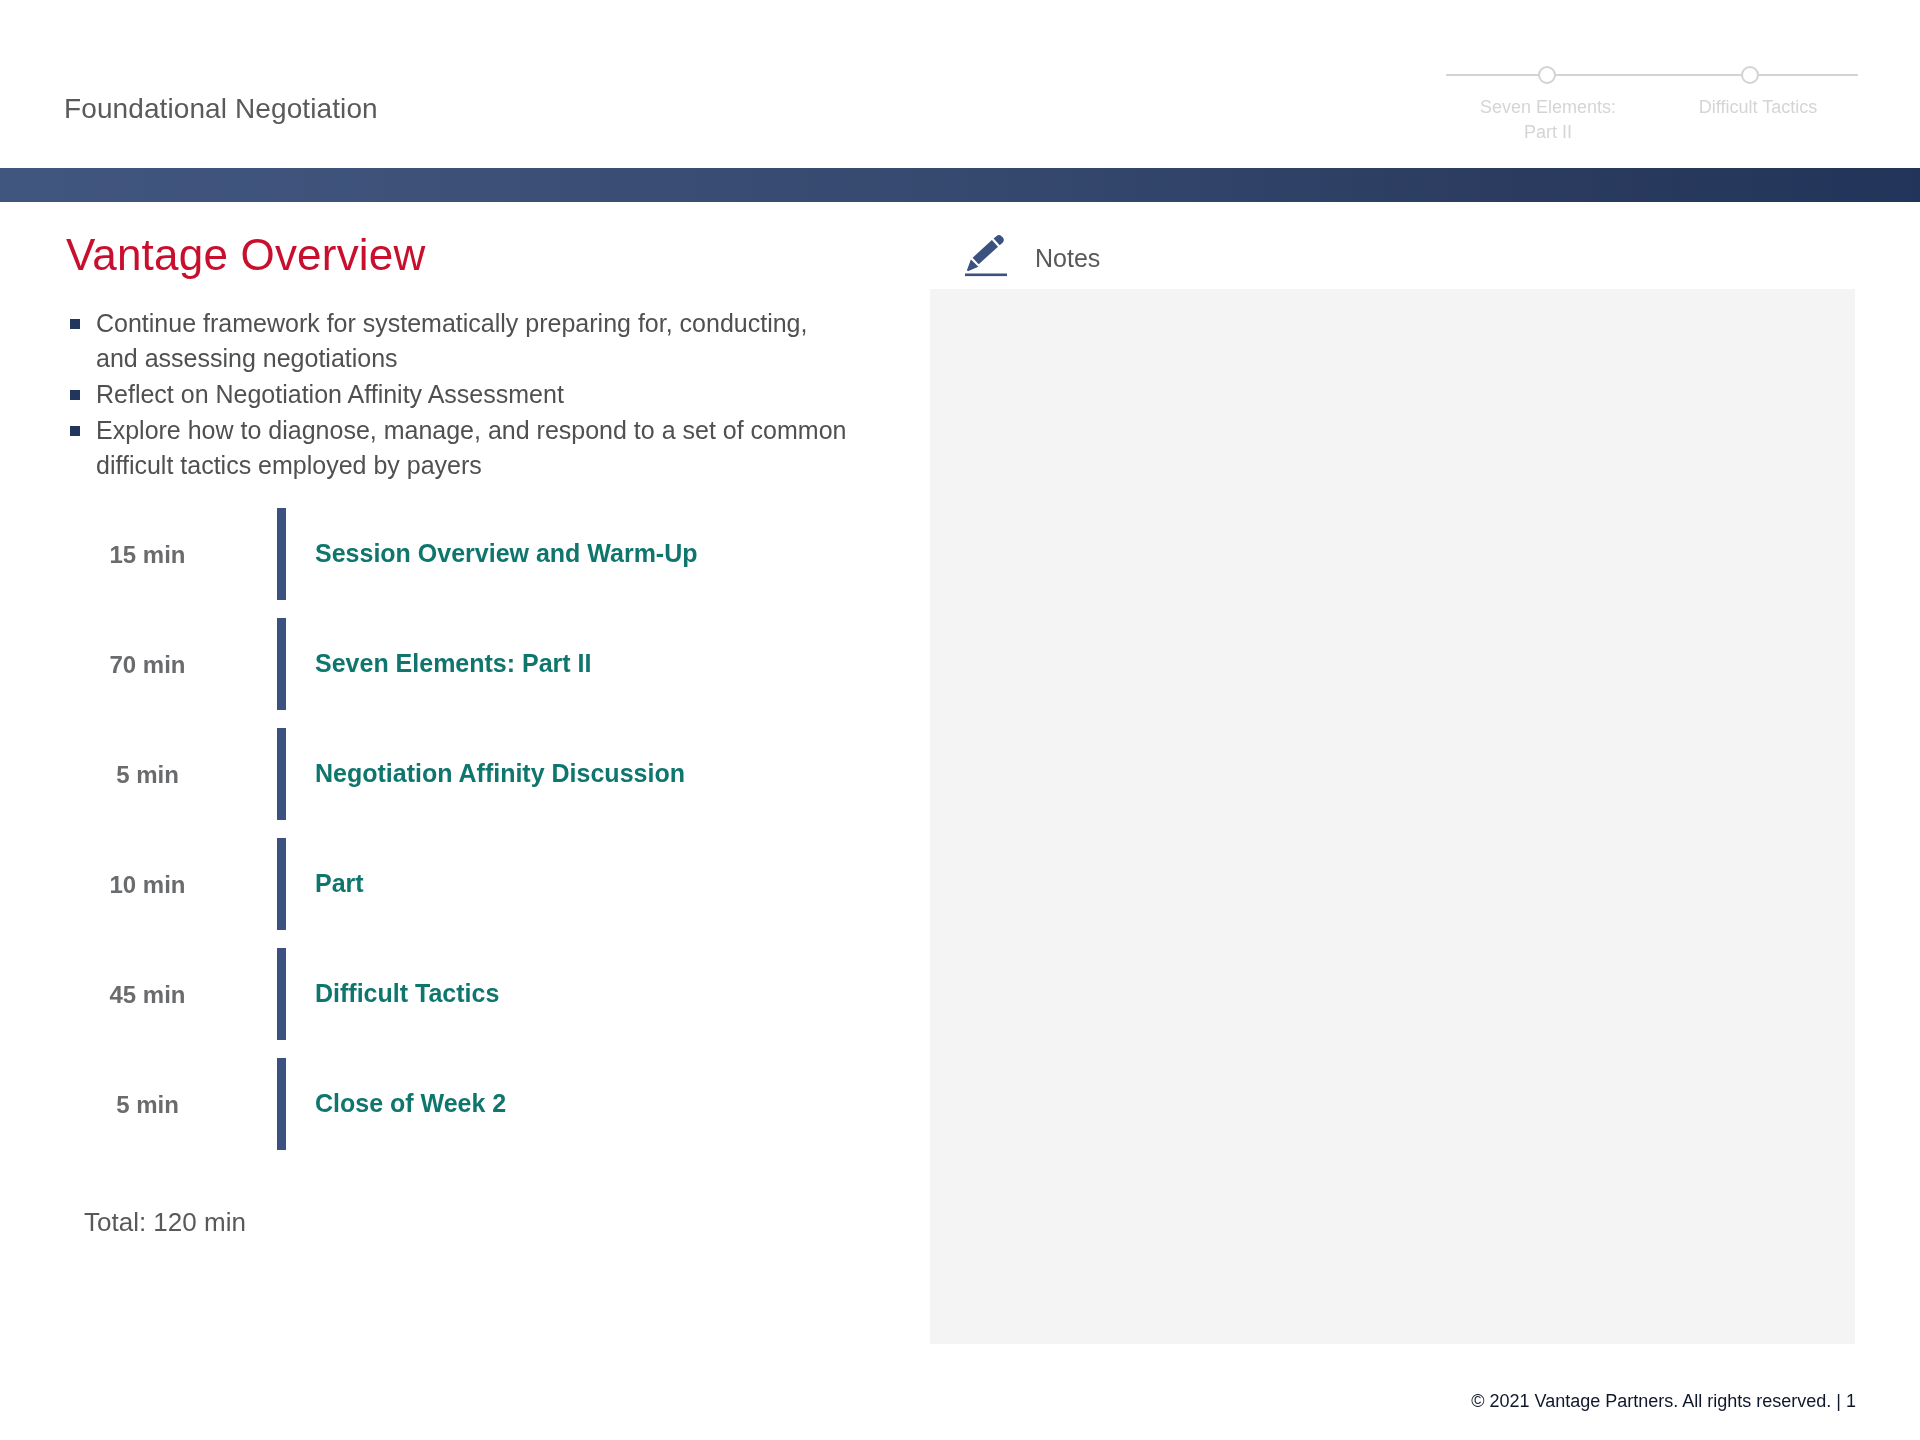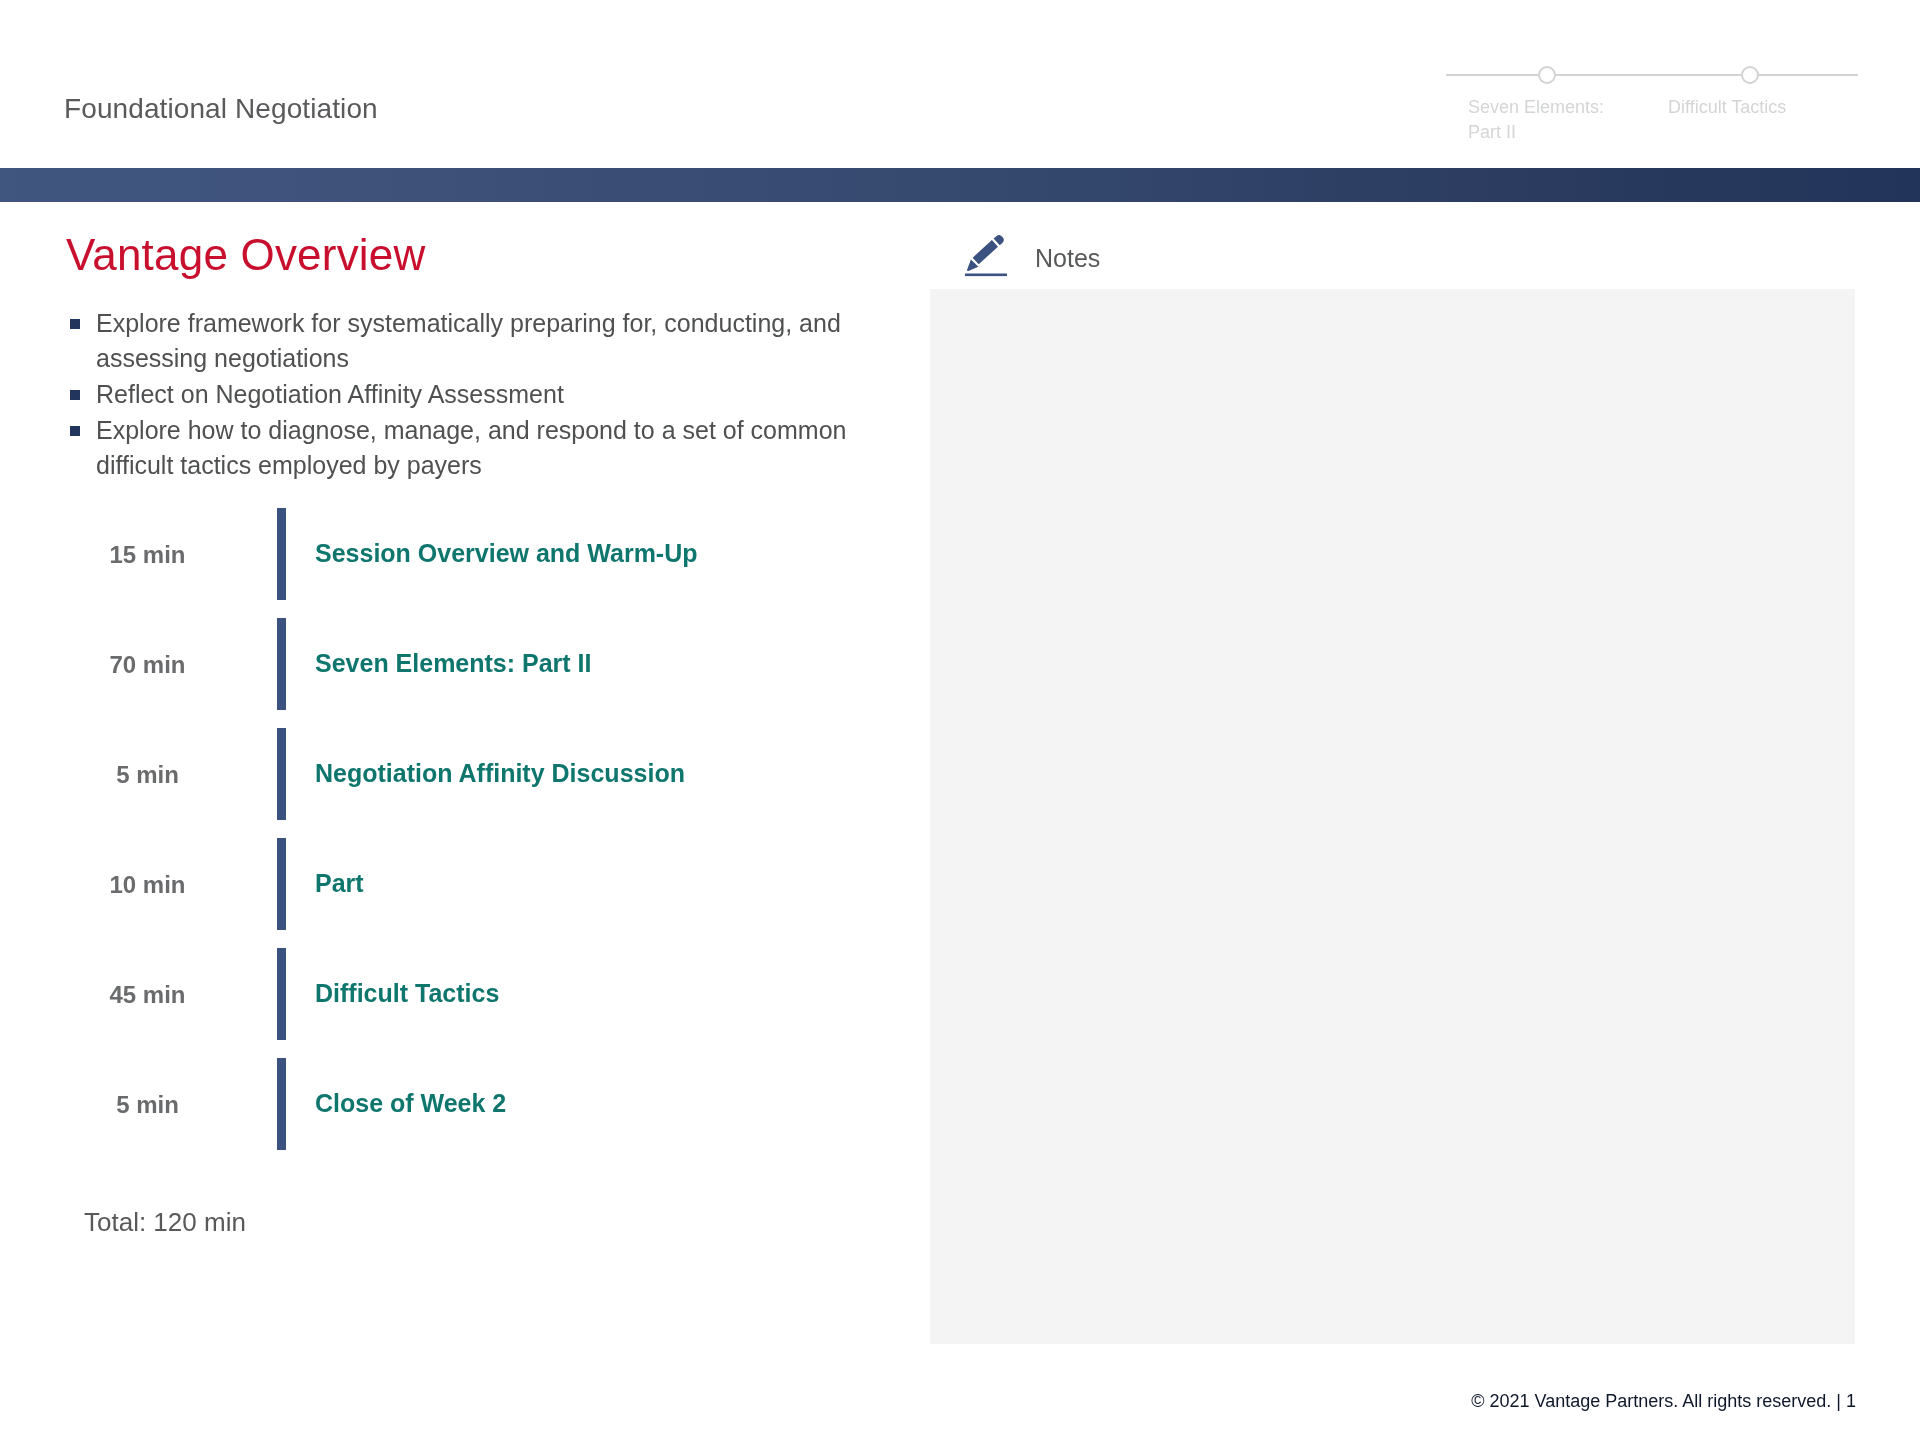--- a/index.html
+++ b/index.html
@@ -60,21 +60,21 @@
     box-sizing: border-box;
   }
   .track-node.n1 { left: 92px; }
   .track-node.n2 { left: 295px; }
   .track-label {
     position: absolute;
     top: 40px;
     font-size: 18px;
     line-height: 25px;
     color: #d4d5d6;
-    text-align: left;
+    text-align: center;
   }
   .track-label.l1 { left: 22px;  width: 160px; }
   .track-label.l2 { left: 222px; width: 180px; }
 
   
   .gradient-bar {
     position: absolute;
     top: 168px; left: 0;
     width: 1920px;
     height: 34px;
@@ -235,21 +235,21 @@
 </div>
 
 <div class="gradient-bar"></div>
 
 <div class="left-col">
   <div class="slide-title">Vantage Overview</div>
 
   <ul class="objectives">
     <li>
       <span class="sq"></span>
-      <span>Explore framework for systematically preparing for, conducting, and assessing negotiations</span>
+      <span>Continue framework for systematically preparing for, conducting, and assessing negotiations</span>
     </li>
     <li>
       <span class="sq"></span>
       <span>Reflect on Negotiation Affinity Assessment</span>
     </li>
     <li>
       <span class="sq"></span>
       <span>Explore how to diagnose, manage, and respond to a set of common difficult tactics employed by payers</span>
     </li>
   </ul>

